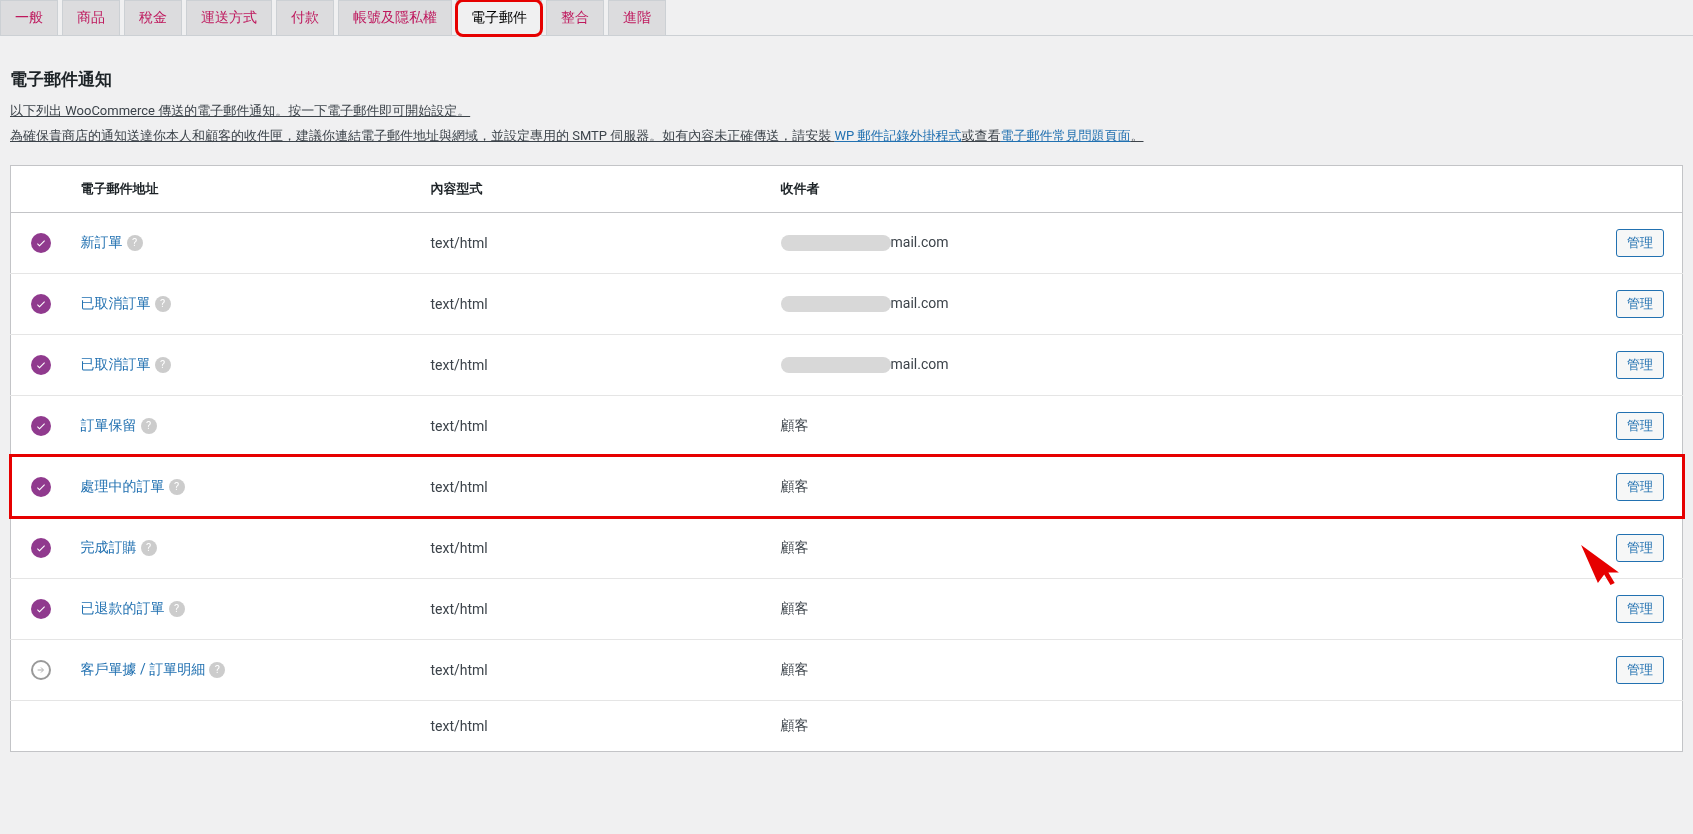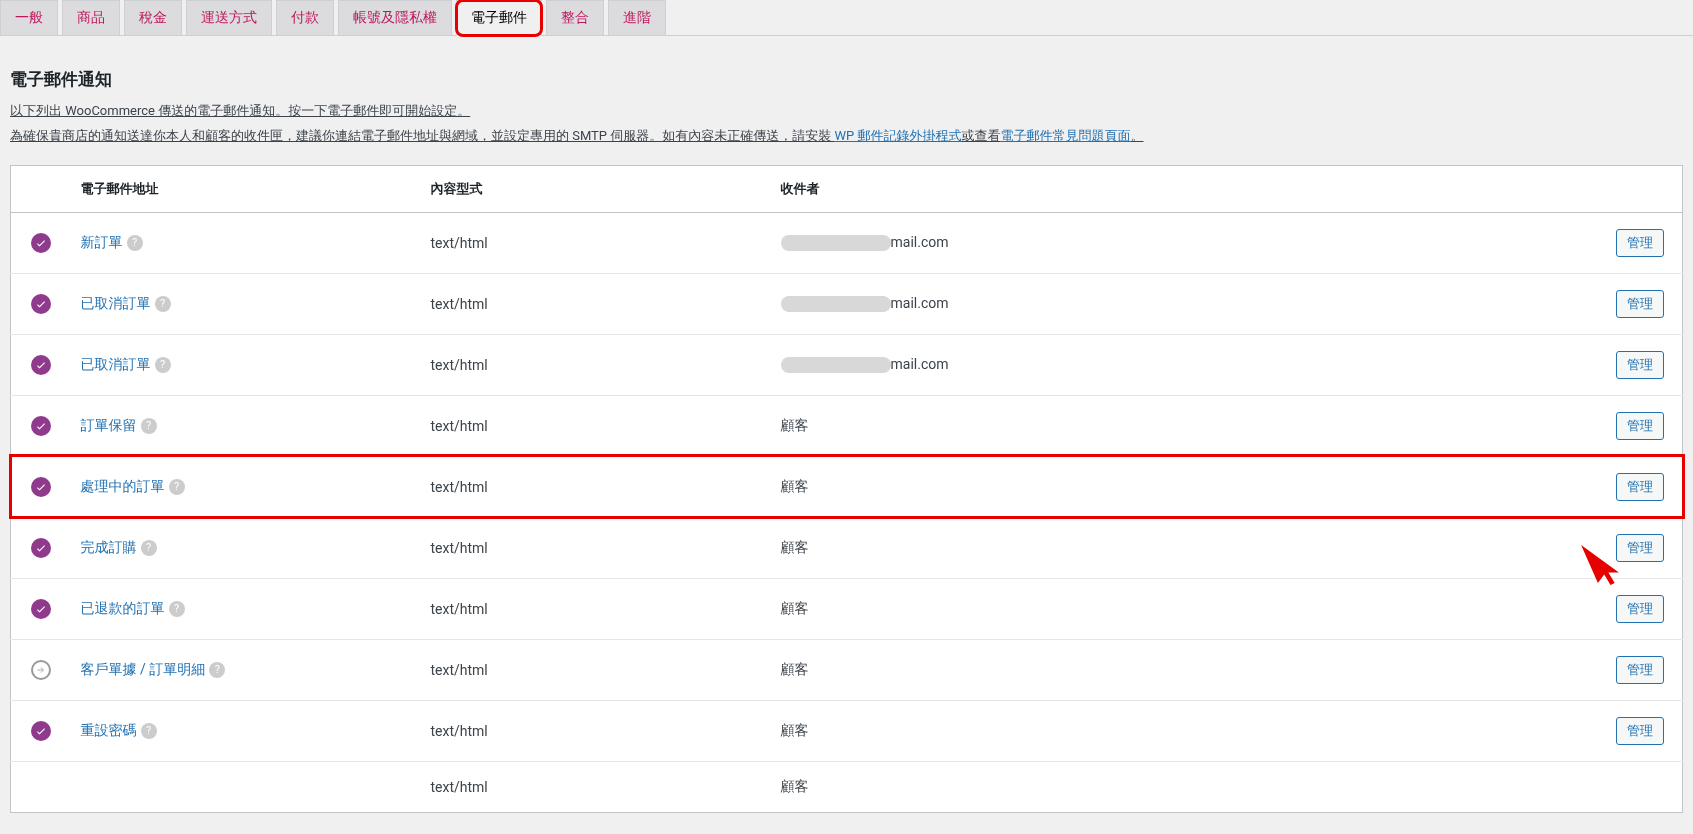--- a/index.html
+++ b/index.html
@@ -278,31 +278,20 @@
                 <svg viewBox="0 0 24 24">
                   <path d="M4 12h12M12 6l6 6-6 6" stroke="#999" stroke-width="2" fill="none"></path>
                 </svg>
               </span></td>
             <td class="col-name"><a class="email-name" href="#">客戶單據 / 訂單明細</a><span class="help-icon">?</span></td>
             <td class="col-ctype">text/html</td>
             <td class="col-recipient">顧客</td>
             <td class="col-actions"><button class="manage-btn">管理</button></td>
           </tr>
           <tr>
-            <td class="col-status"><span class="status-dot status-enabled">
-                <svg viewBox="0 0 24 24">
-                  <path d="M9 16.2l-3.5-3.5L4 14.2 9 19.2 20 8.2l-1.5-1.5z"></path>
-                </svg>
-              </span></td>
-            <td class="col-name"><a class="email-name" href="#">重設密碼</a><span class="help-icon">?</span></td>
-            <td class="col-ctype">text/html</td>
-            <td class="col-recipient">顧客</td>
-            <td class="col-actions"><button class="manage-btn">管理</button></td>
-          </tr>
-          <tr>
             <td class="col-status"></td>
             <td class="col-name"></td>
             <td class="col-ctype">text/html</td>
             <td class="col-recipient">顧客</td>
             <td class="col-actions"></td>
           </tr>
         </tbody>
     </table>
 
     <div class="arrow-annotation">

